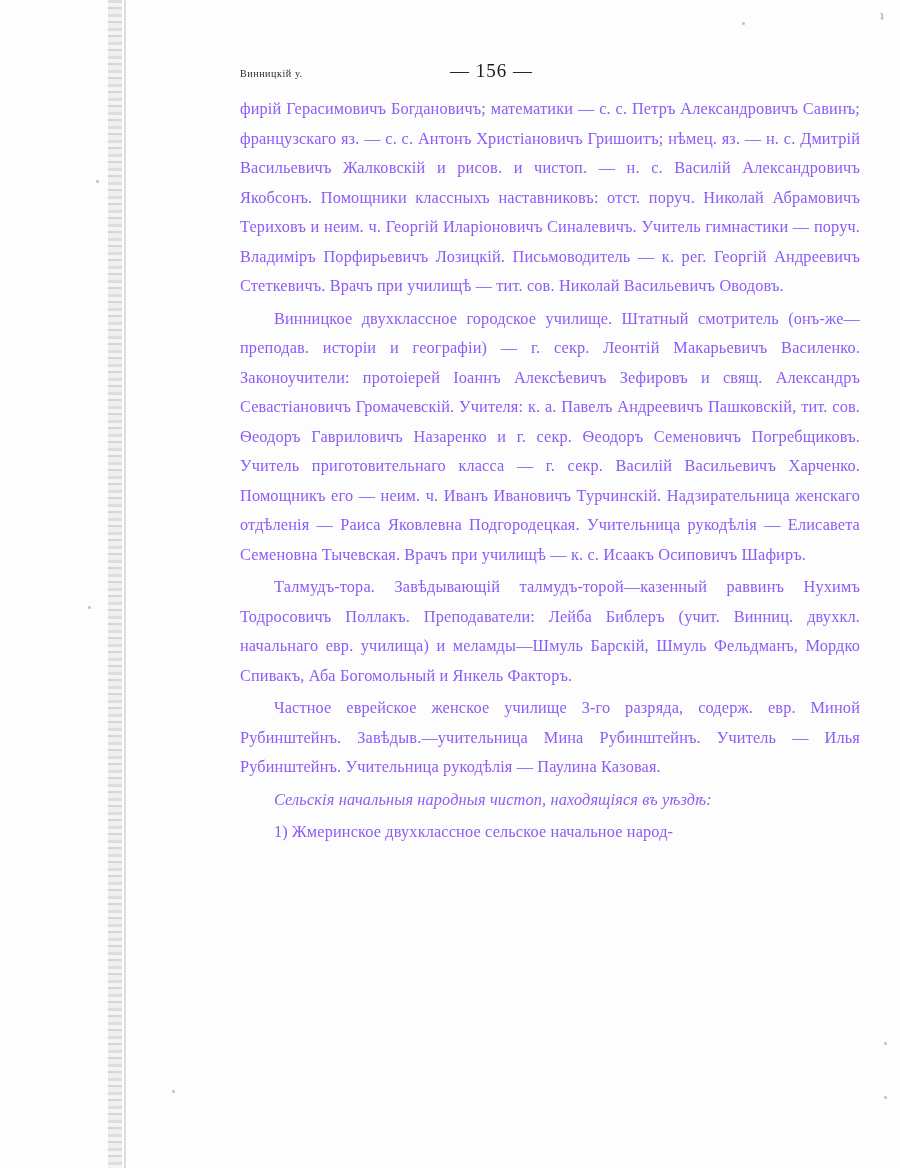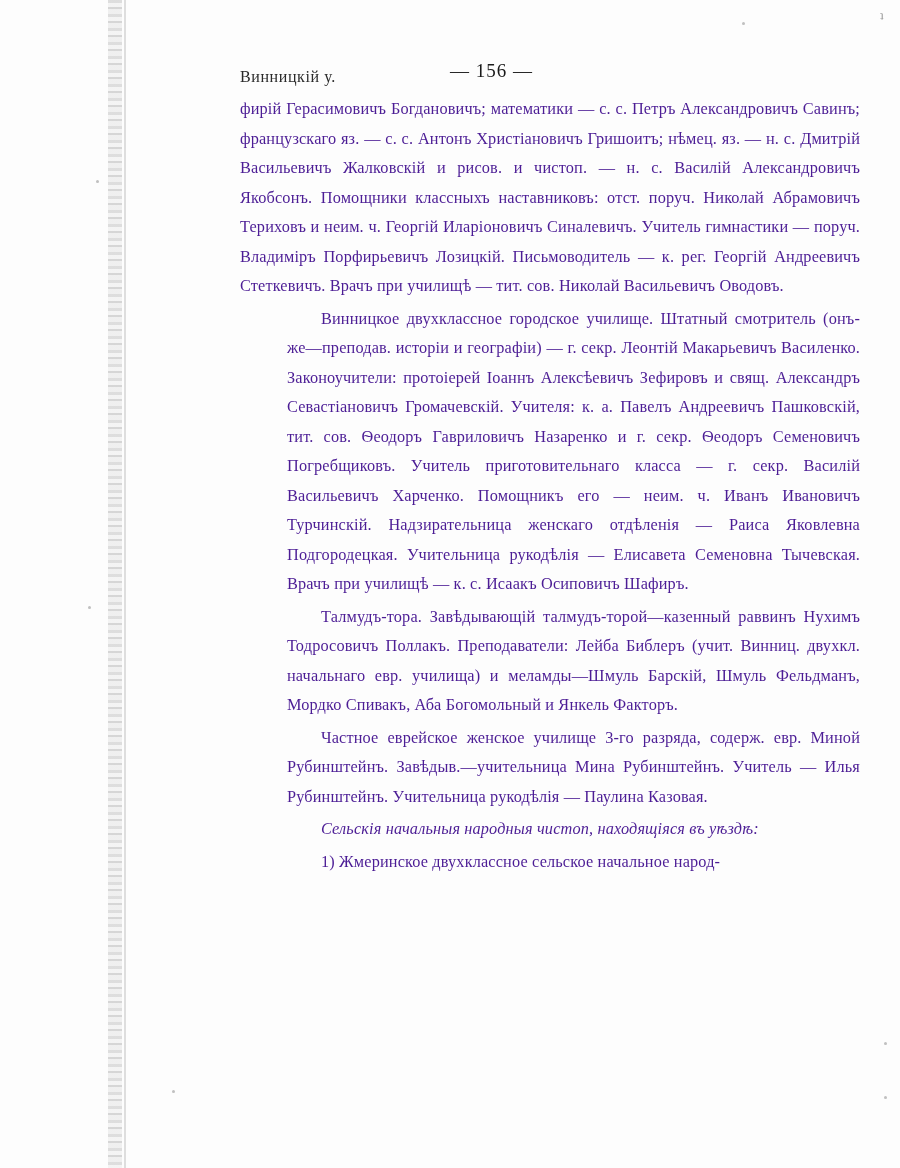--- a/index.html
+++ b/index.html
@@ -67,45 +67,44 @@
   }
 
   .header-row {
     position: relative;
     height: 34px;
   }
   .running-head {
     position: absolute;
     left: 0;
     top: 8px;
-    font-size: 16px;
+    font-size: 10px;
     letter-spacing: 0.6px;
     color: #2a2a2a;
   }
   .page-number {
     position: absolute;
     left: 210px;
     top: 0;
     font-size: 19px;
     letter-spacing: 1px;
     color: #1a1a1a;
   }
 
   p.para {
     margin: 0 0 0 0;
     font-size: 16.3px;
     line-height: 29.5px;
     text-align: justify;
     text-align-last: left;
     letter-spacing: 0.15px;
-    color: #4c1d95;
+    color: #8b5cf6;
   }
   p.para + p.para {
     margin-top: 3px;
-    margin-left: 47px;
   }
   .indent {
     text-indent: 34px;
   }
   .it {
     font-style: italic;
   }
   .sp {
     letter-spacing: 1.9px;
   }

